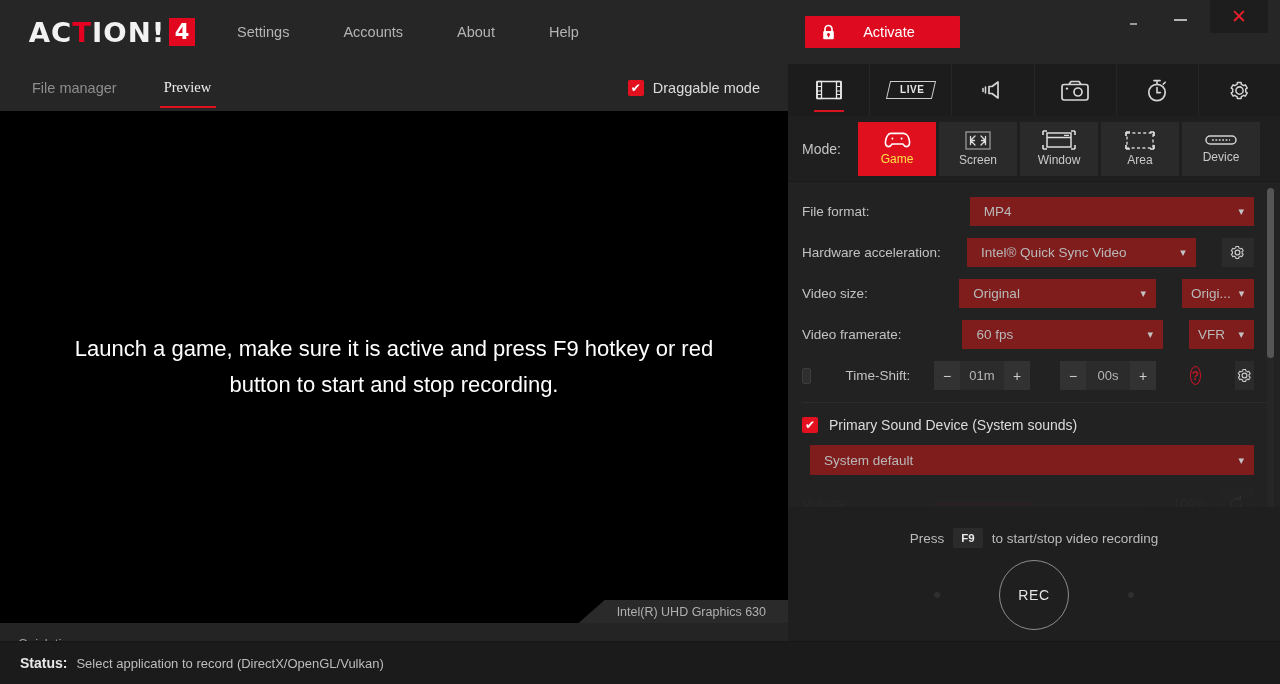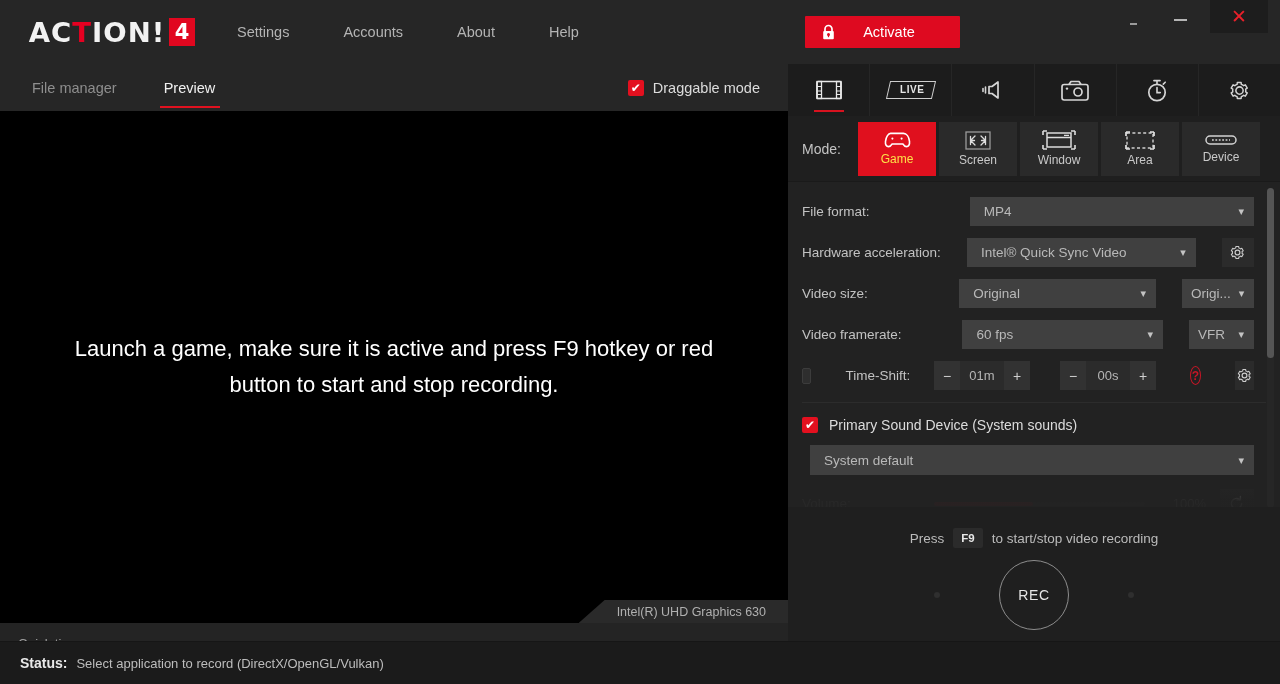--- a/index.html
+++ b/index.html
@@ -64,21 +64,21 @@
   .xmark { color: #e8202a; font-size: 19px; line-height: 1; font-family: "DejaVu Sans", sans-serif; }
 
   
   .left { position: absolute; left: 0; top: 64px; width: 788px; height: 620px; background: #1d1d1d; }
   .tabbar {
     position: relative; height: 47px; background: #262626;
     display: flex; align-items: center;
   }
   .tab { position: relative; font-size: 14.5px; color: #8e8e8e; cursor: pointer; padding: 0 2px; }
   .tab-fm { margin-left: 30px; }
-  .tab-pv { margin-left: 43px; color: #f0f0f0; }
+  .tab-pv { margin-left: 43px; color: #f0f0f0; font-family: Liberation Serif, serif; }
   .tab-pv .underline {
     position: absolute; left: -2px; right: -3px; bottom: -12px; height: 2px; background: #e0111f;
   }
   .dragmode {
     position: absolute; right: 28px; top: 50%; transform: translateY(-50%);
     display: flex; align-items: center; gap: 9px; cursor: pointer;
   }
   .cbox {
     width: 16px; height: 16px; background: #e3101f; border-radius: 2px;
     display: flex; align-items: center; justify-content: center;
@@ -162,21 +162,21 @@
   .mbtn.active { background: #e0101e; color: #fde047; }
   .mbtn .mtxt { font-size: 12px; }
 
   .settings {
     position: relative; height: 325px; overflow: hidden; background: #222222;
     padding: 9px 0 0 0;
   }
   .srow { display: flex; align-items: center; height: 41px; padding: 0 26px 0 14px; gap: 23px; }
   .srow .slbl { font-size: 13.5px; color: #c2c2c2; width: 158px; }
   .ddl {
-    height: 29px; background: #404040; display: flex; align-items: center;
+    height: 29px; background: #7f1d1d; display: flex; align-items: center;
     padding: 0 10px 0 14px; color: #b9b9b9; font-size: 13.5px; cursor: pointer;
   }
   .ddl .dtext { flex: 1; }
   .chev { color: #c4c4c4; font-size: 11px; margin-left: 8px; }
   .iconbtn {
     width: 36px; height: 29px; background: #2b2b2b; display: flex;
     align-items: center; justify-content: center; cursor: pointer; margin-left: 3px;
   }
   .stepper { display: flex; align-items: center; background: #2b2b2b; height: 29px; }
   .stepper .sbtn { width: 26px; height: 29px; display:flex; align-items:center; justify-content:center;

